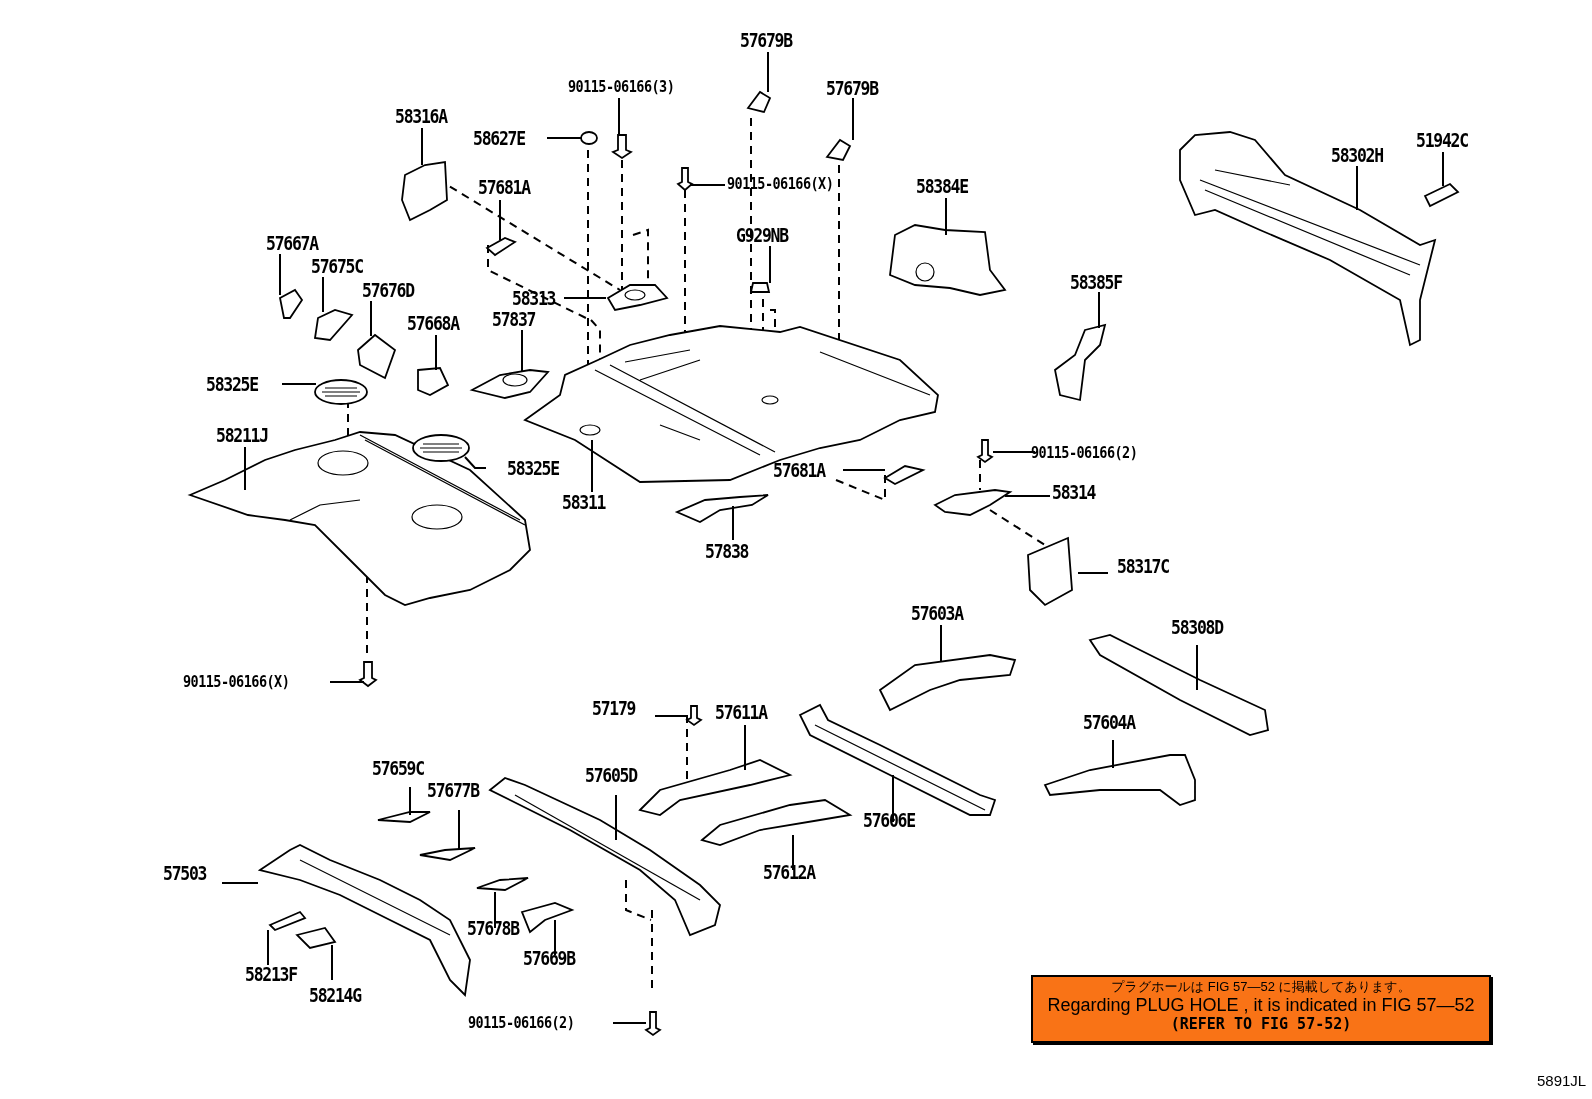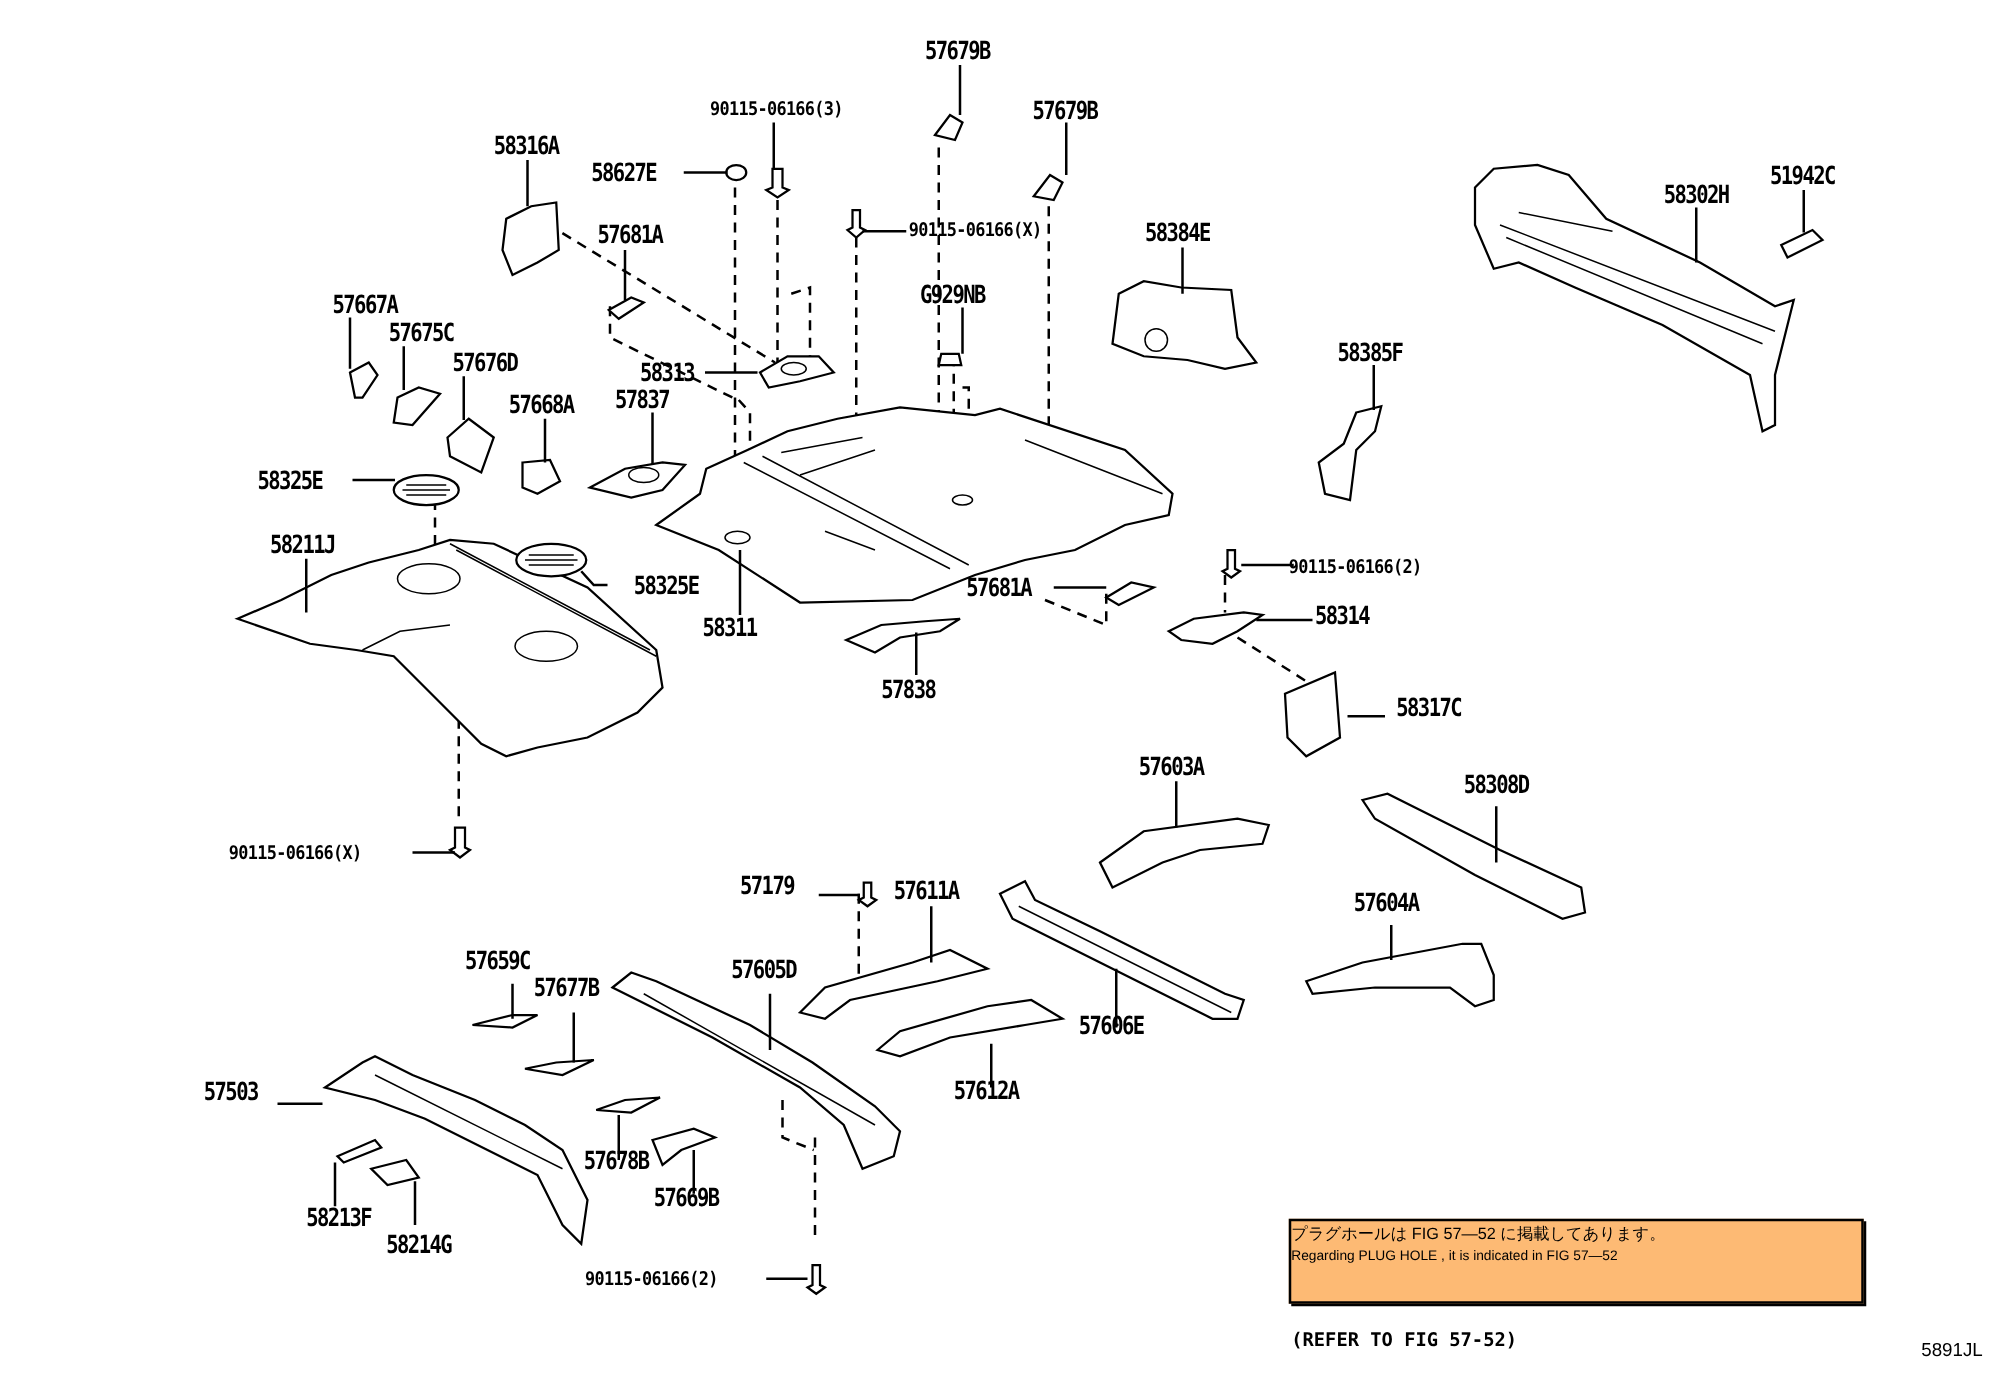--- a/index.html
+++ b/index.html
@@ -1,23 +1,23 @@
 <!DOCTYPE html>
 <html><head>
 <meta charset="utf-8">
 <style>
   html, body { margin: 0; padding: 0; background: #ffffff; }
   body { width: 1592px; height: 1099px; position: relative; overflow: hidden; font-family: "DejaVu Sans Mono", monospace; }
   #canvas { position: absolute; left: 0; top: 0; width: 1592px; height: 1099px; }
   .lbl { position: absolute; font-family: "DejaVu Sans Mono", monospace; font-weight: bold; color: #000; font-size: 20px; letter-spacing: -1.5px; white-space: nowrap; line-height: 1; transform: scaleX(0.82); transform-origin: left top; }
   .lbl.small { font-size: 15px; letter-spacing: -0.6px; transform: scaleX(0.9); }
-  .note-box { position: absolute; left: 1031px; top: 975px; width: 456px; height: 64px; border: 2px solid #000; box-shadow: 2px 2px 0 #000; background: #fdba74; text-align: left; }
-  .note-line { display: block; font-family: "Liberation Sans", sans-serif; color: #000; font-size: 11px; line-height: 19px; }
+  .note-box { position: absolute; left: 1031px; top: 975px; width: 456px; height: 64px; border: 2px solid #000; box-shadow: 2px 2px 0 #000; background: #f97316; text-align: center; }
+  .note-line { display: block; font-family: "Liberation Sans", sans-serif; color: #000; font-size: 18px; line-height: 19px; }
   .note-line.jp { font-size: 13px; }
-  .note-line.ref { font-family: "DejaVu Sans Mono", monospace; font-weight: bold; font-size: 15px; margin-top: 48px; }
+  .note-line.ref { font-family: "DejaVu Sans Mono", monospace; font-weight: bold; font-size: 15px; }
   .fig-code { position: absolute; left: 1537px; top: 1072px; font-family: "Liberation Sans", sans-serif; font-weight: normal; font-size: 15px; color: #000; }
   .part { fill: #fff; stroke: #000; stroke-width: 1.8; }
   .detail { fill: none; stroke: #000; stroke-width: 1.2; }
   .leader { stroke: #000; stroke-width: 2; fill: none; }
   .dash { stroke: #000; stroke-width: 2; fill: none; stroke-dasharray: 8 6; }
 </style>
 </head>
 <body>
 
 <svg id="canvas" viewBox="0 0 1592 1099" xmlns="http://www.w3.org/2000/svg">

